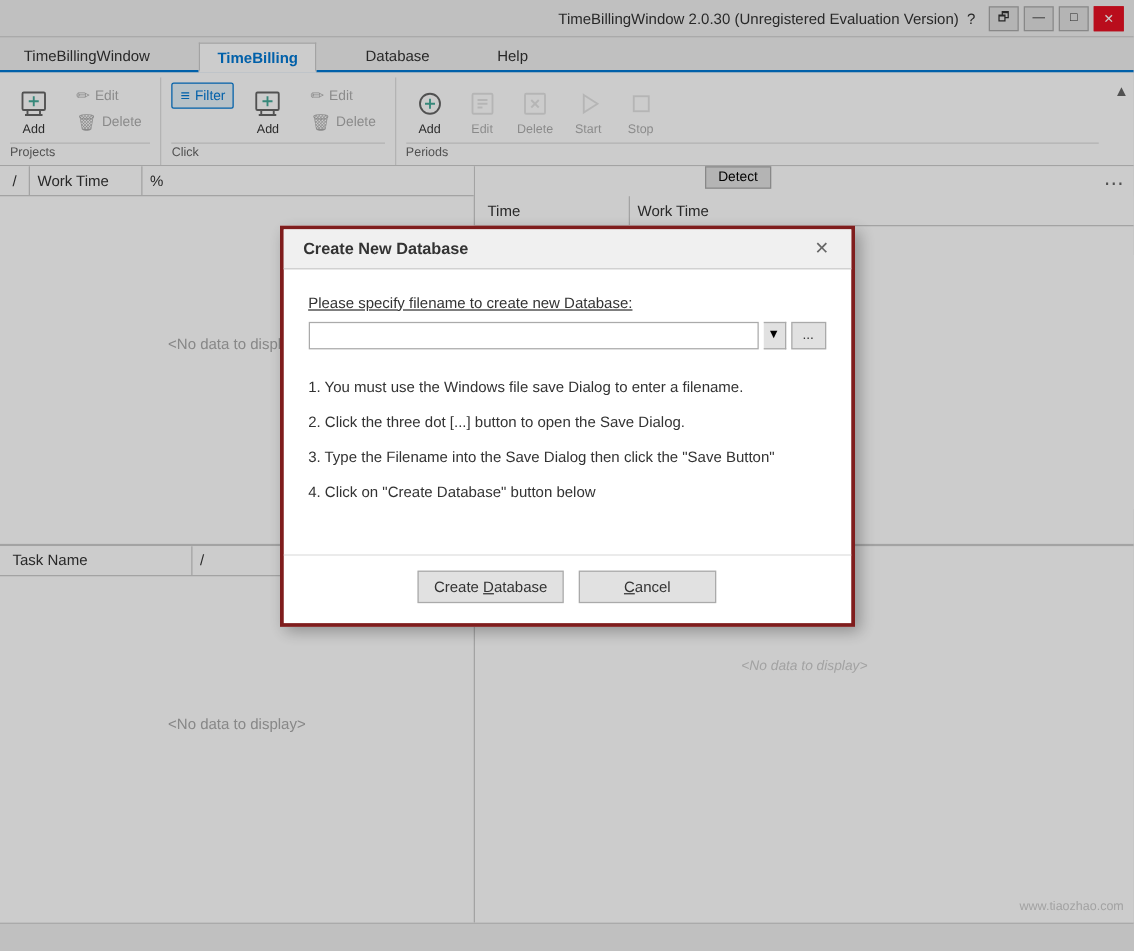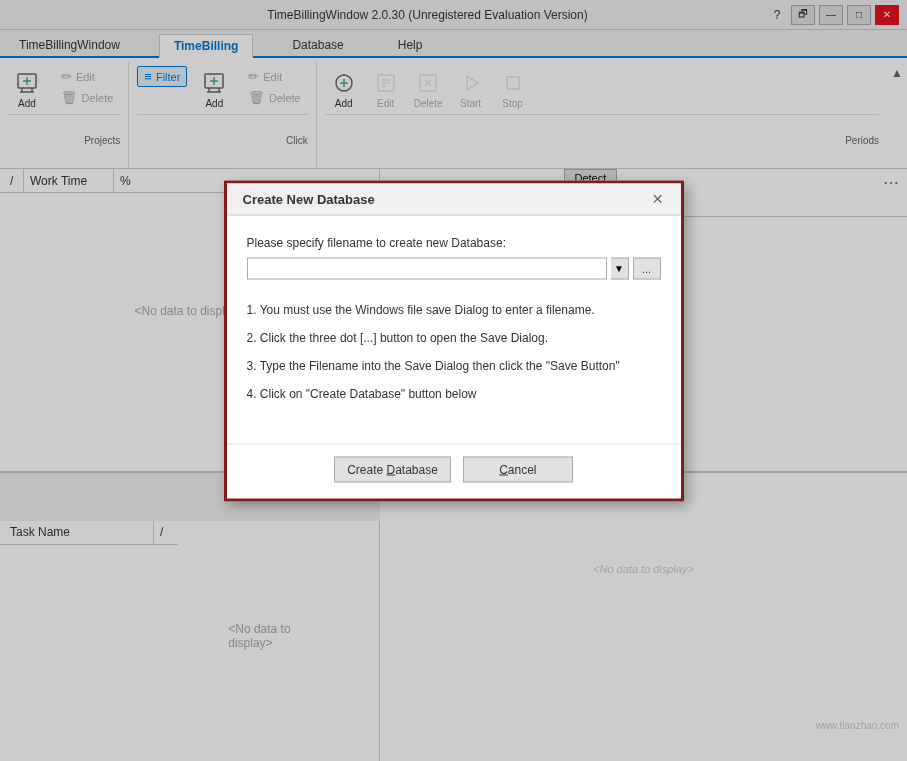--- a/index.html
+++ b/index.html
@@ -20,21 +20,21 @@
       display: flex;
       align-items: center;
       justify-content: space-between;
       padding: 0 8px;
       border-bottom: 1px solid #ccc;
     }
     .title-bar-text {
       font-size: 12px;
       color: #333;
       flex: 1;
-      text-align: center;
+      text-align: right;
     }
     .title-bar-controls {
       display: flex;
       gap: 4px;
     }
     .title-btn {
       width: 24px;
       height: 20px;
       background: #e1e1e1;
       border: 1px solid #aaa;
@@ -105,24 +105,24 @@
       min-width: 60px;
     }
     .ribbon-group-items {
       display: flex;
       gap: 4px;
       flex: 1;
       align-items: flex-start;
       padding-top: 4px;
     }
     .ribbon-group-label {
-      text-align: right;
+      text-align: left;
       font-size: 10px;
       color: #666;
-      padding: 20px 0;
+      padding: 2px 0;
       border-top: 1px solid #e0e0e0;
       margin-top: 2px;
     }
     .ribbon-btn {
       display: flex;
       flex-direction: column;
       align-items: center;
       cursor: pointer;
       padding: 2px 4px;
       border: 1px solid transparent;
@@ -280,20 +280,21 @@
       align-items: center;
       justify-content: center;
     }
     .dialog-body {
       padding: 20px 20px 16px 20px;
     }
     .dialog-label {
       font-size: 12px;
       color: #333;
       margin-bottom: 8px;
+      text-decoration: underline;
     }
     .dialog-input-row {
       display: flex;
       align-items: center;
       gap: 4px;
       margin-bottom: 16px;
     }
     .dialog-input {
       flex: 1;
       height: 22px;
@@ -545,21 +546,21 @@
         <div class="col-header" style="width:120px;">Time</div>
         <div class="col-header" style="flex:1;border-right:none;">Work Time</div>
       </div>
       <div style="flex:1;position:relative;">
       </div>
     </div>
   </div>
 
   <div style="display:flex;flex:1;">
 
-    <div style="width:380px;border-right:1px solid #ccc;background:white;display:flex;flex-direction:row;margin-top:48px;">
+    <div style="width:380px;border-right:1px solid #ccc;background:white;display:flex;flex-direction:column;">
       <div class="table-header-row">
         <div class="col-header" style="width:150px;">Task Name</div>
         <div class="col-header" style="width:20px;border-right:none;">/</div>
       </div>
       <div style="flex:1;position:relative;">
         <span class="no-data">&lt;No data to display&gt;</span>
       </div>
     </div>
 
     <div style="flex:1;background:white;position:relative;">

